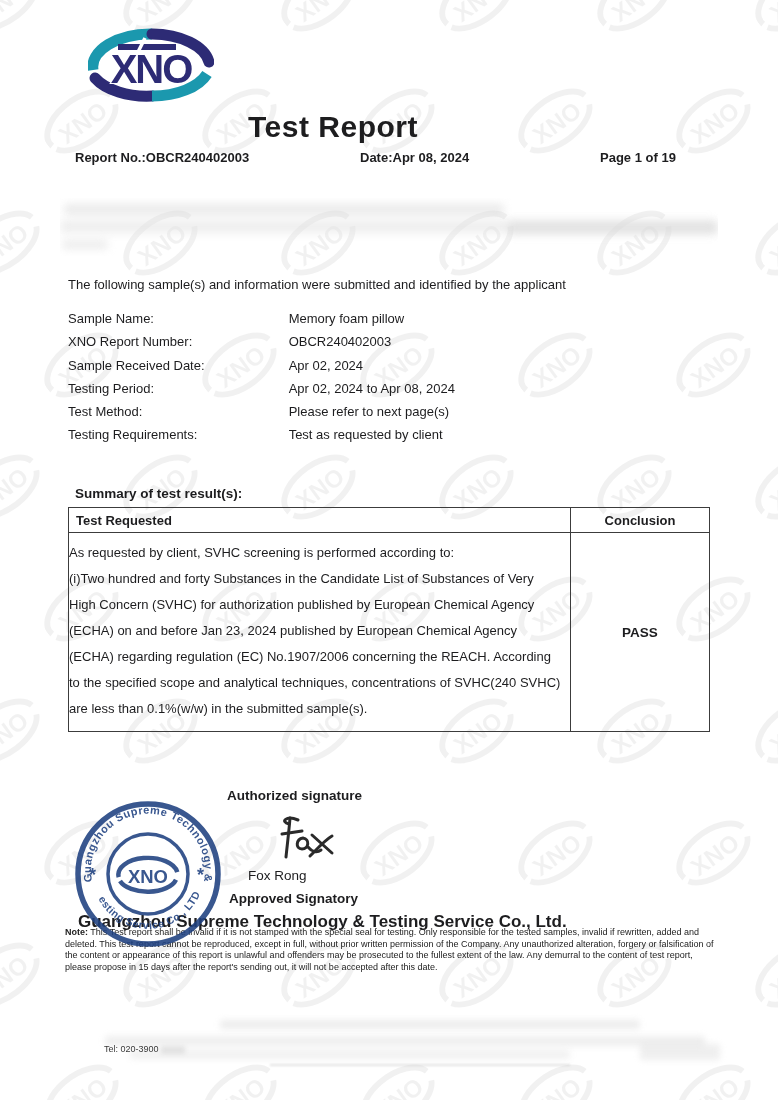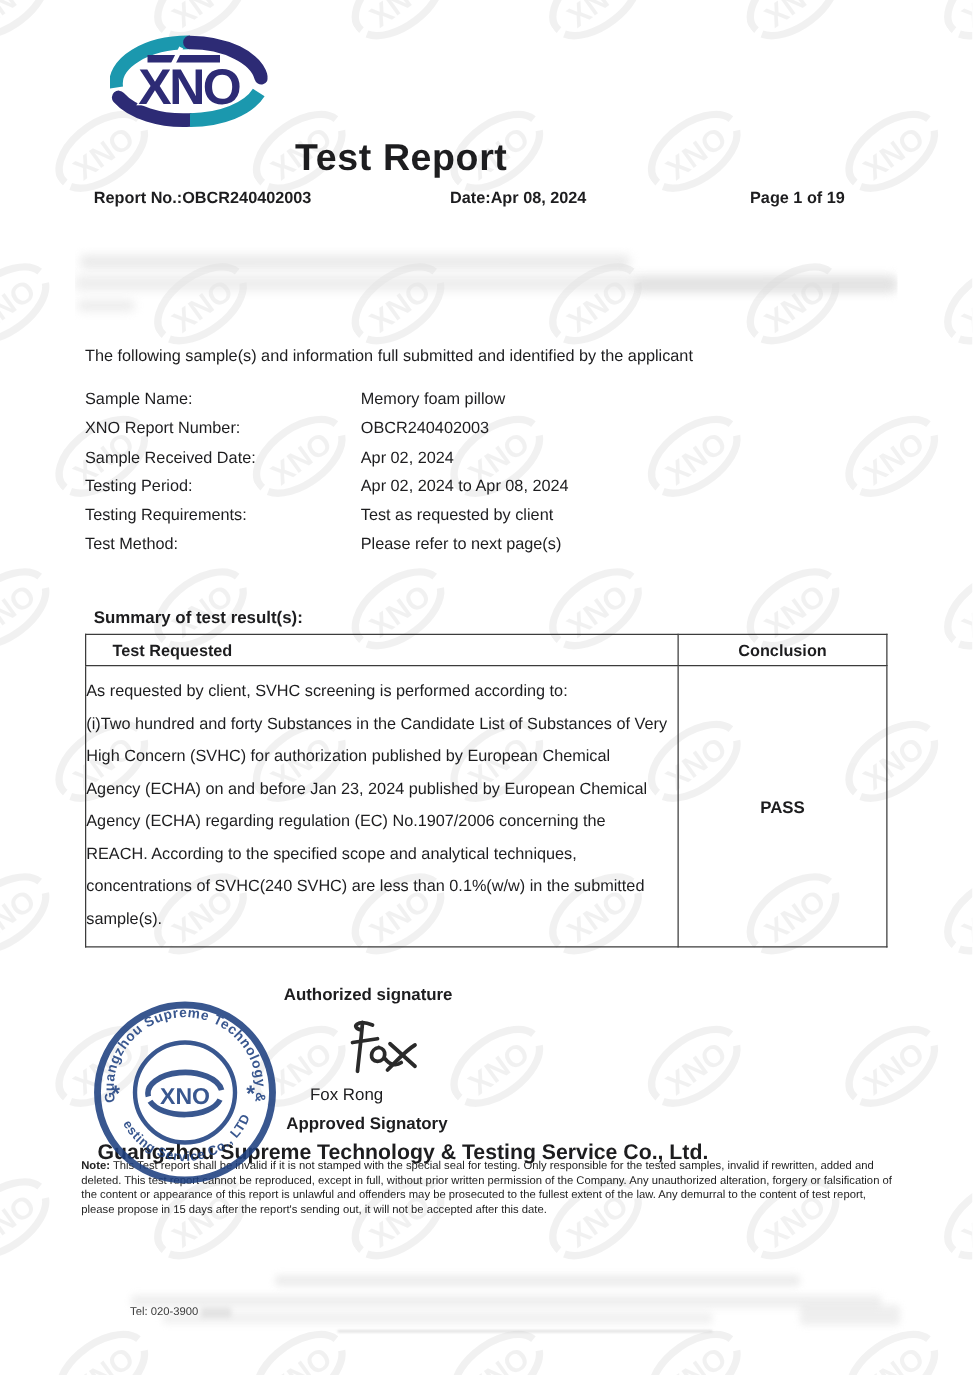--- a/index.html
+++ b/index.html
@@ -7,21 +7,21 @@
     position:relative; width:778px; height:1100px; background:#ffffff;
     font-family:"Liberation Sans","DejaVu Sans",sans-serif; color:#1d1d1f;
     overflow:hidden;
   }
   
   .watermarks{position:absolute;inset:0;pointer-events:none;z-index:0;}
   .wm-tile{position:absolute;width:84px;height:56px;opacity:0.05;transform:rotate(-36deg);color:#000;}
   
   .logo{position:absolute;left:88px;top:26px;width:126px;height:76px;z-index:2;}
   .title{position:absolute;left:0;top:110px;width:642px;text-align:center;
-         font-size:30px;font-weight:bold;letter-spacing:0.5px;z-index:2;}
+         font-size:30px;font-weight:bold;letter-spacing:0.5px;z-index:2;padding-left:12px;}
   .meta{position:absolute;left:0;top:150px;width:778px;height:18px;font-size:13px;font-weight:bold;z-index:2;}
   .meta .report-no{position:absolute;left:75px;}
   .meta .date{position:absolute;left:360px;}
   .meta .pageno{position:absolute;left:600px;}
   
   .redacted{position:absolute;left:60px;top:198px;width:658px;height:58px;overflow:hidden;z-index:1;}
   .redacted .bar{position:absolute;border-radius:4px;filter:blur(4px);}
   .bar1{left:4px;top:6px;width:440px;height:11px;background:#d9d9d9;opacity:.55;}
   .bar2{left:0px;top:22px;width:656px;height:13px;background:#e3e3e3;opacity:.6;}
   .bar3{left:2px;top:42px;width:46px;height:9px;background:#dcdcdc;opacity:.55;}
@@ -29,21 +29,21 @@
   
   .intro{position:absolute;left:68px;top:264px;width:620px;font-size:13px;z-index:2;}
   .fields{position:absolute;left:68px;top:307px;z-index:2;font-size:13px;}
   .field-row{height:23.3px;line-height:23.3px;}
   .field-label{display:inline-block;width:217px;}
   .field-value{display:inline-block;}
   
   .summary-heading{position:absolute;left:75px;top:486px;font-size:13.5px;font-weight:bold;z-index:2;}
   .summary-table{position:absolute;left:68px;top:507px;width:642px;border-collapse:collapse;z-index:2;}
   .summary-table th,.summary-table td{border:1.6px solid #3c3c3c;font-size:13px;background:transparent;}
-  .summary-table th{height:24px;padding:0 21px;text-align:left;}
+  .summary-table th{height:24px;padding:0 7px;text-align:left;}
   .summary-table th.conclusion-h{text-align:center;width:124px;}
   .summary-table td.request-cell{padding:7px 8px 9px 0;line-height:26px;}
   .summary-table td.conclusion-cell{text-align:center;font-weight:bold;font-size:13.5px;}
   
   .auth-label{position:absolute;left:227px;top:788px;font-size:13.5px;font-weight:bold;z-index:2;text-align:center;}
   .signature-svg{position:absolute;left:272px;top:808px;width:70px;height:60px;z-index:3;}
   .signer-name{position:absolute;left:248px;top:868px;font-size:13.5px;z-index:2;}
   .approved-label{position:absolute;left:229px;top:891px;font-size:13.5px;font-weight:bold;z-index:2;}
   .company-name{position:absolute;left:78px;top:912px;font-size:17px;font-weight:bold;z-index:2;}
   .stamp{position:absolute;left:73px;top:798px;width:150px;height:152px;opacity:.88;z-index:4;}
@@ -257,46 +257,46 @@
     <span class="pageno">Page 1 of 19</span>
   </div>
 
   <div class="redacted">
     <div class="bar bar1"></div>
     <div class="bar bar2"></div>
     <div class="bar bar3"></div>
     <div class="bar bar4"></div>
   </div>
 
-  <p class="intro">The following sample(s) and information full submitted and identified by the applicant</p>
+  <p class="intro">The following sample(s) and information were submitted and identified by the applicant</p>
 
   <div class="fields">
     <div class="field-row">
       <span class="field-label">Sample Name:</span>
       <span class="field-value">Memory foam pillow</span>
     </div>
     <div class="field-row">
       <span class="field-label">XNO Report Number:</span>
       <span class="field-value">OBCR240402003</span>
     </div>
     <div class="field-row">
       <span class="field-label">Sample Received Date:</span>
       <span class="field-value">Apr 02, 2024</span>
     </div>
     <div class="field-row">
       <span class="field-label">Testing Period:</span>
       <span class="field-value">Apr 02, 2024 to Apr 08, 2024</span>
     </div>
     <div class="field-row">
+      <span class="field-label">Test Method:</span>
+      <span class="field-value">Please refer to next page(s)</span>
+    </div>
+    <div class="field-row">
       <span class="field-label">Testing Requirements:</span>
       <span class="field-value">Test as requested by client</span>
-    </div>
-    <div class="field-row">
-      <span class="field-label">Test Method:</span>
-      <span class="field-value">Please refer to next page(s)</span>
     </div>
   </div>
 
   <div class="summary-heading">Summary of test result(s):</div>
   <table class="summary-table">
     <thead>
       <tr>
         <th>Test Requested</th>
         <th class="conclusion-h">Conclusion</th>
       </tr>

